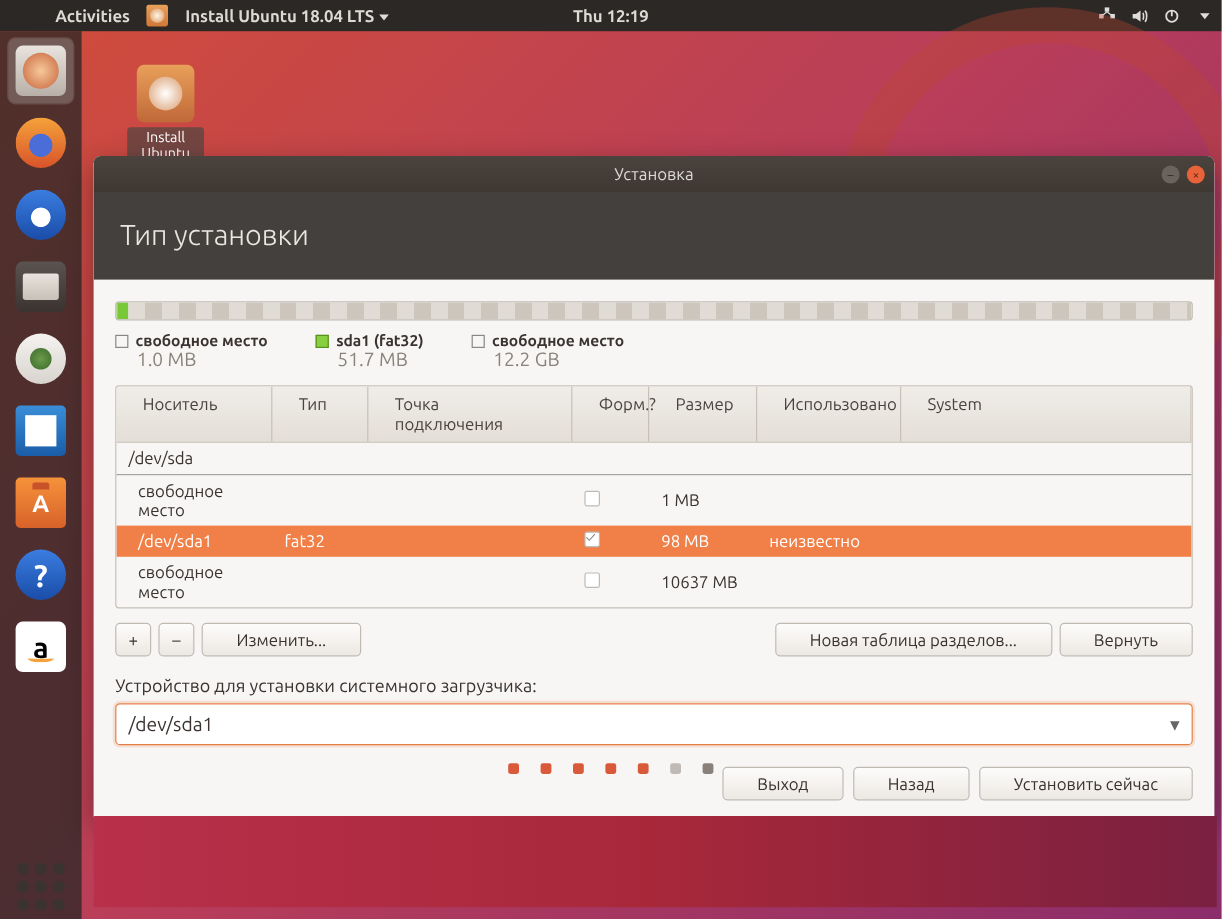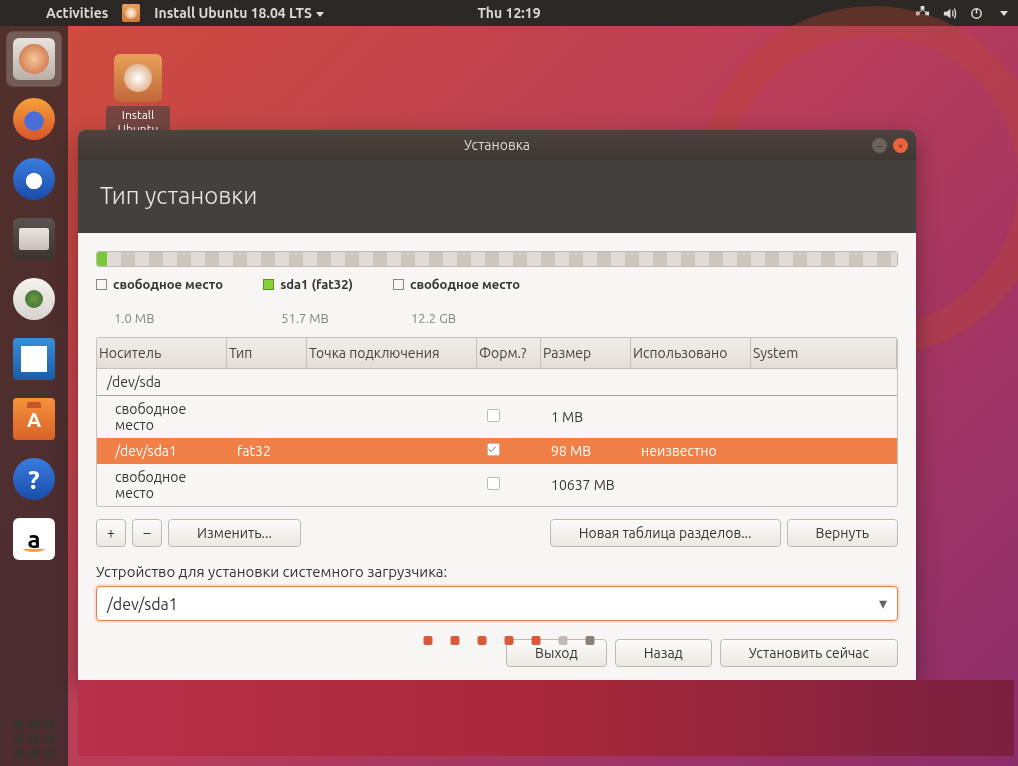--- a/index.html
+++ b/index.html
@@ -43,46 +43,46 @@
 .ph-software{background:linear-gradient(#f5923a,#d8622a);border-radius:4px;position:relative;}
 .ph-software::before{content:"";position:absolute;left:14px;right:14px;top:4px;height:6px;background:#c8522a;border-radius:2px 2px 0 0;}
 .ph-software::after{content:"A";position:absolute;inset:0;display:flex;align-items:center;justify-content:center;color:#fff;font-weight:700;font-size:20px;}
 .ph-help{background:linear-gradient(#3a7de0,#1a4da8);border-radius:50%;color:#fff;display:flex;align-items:center;justify-content:center;font-weight:700;font-size:26px;}
 .ph-amazon{background:#fff;border-radius:6px;color:#000;display:flex;align-items:center;justify-content:center;font-weight:700;font-size:24px;position:relative;}
 .ph-amazon::after{content:"";position:absolute;left:10px;right:10px;bottom:8px;height:4px;border-bottom:3px solid #f5a23a;border-radius:50%;}
 .apps-grid{width:40px;height:40px;display:grid;grid-template-columns:repeat(3,1fr);grid-template-rows:repeat(3,1fr);gap:5px;}
 .apps-grid span{background:#3a3330;border-radius:50%;}
 
 
-.window { position:absolute; left:78px; top:130px; width:838px; background:#f7f6f5; border-radius:6px 6px 0 0; box-shadow:0 8px 24px rgba(0,0,0,.35); overflow:hidden; }
+.window { position:absolute; left:78px; top:130px; width:934px; background:#f7f6f5; border-radius:6px 6px 0 0; box-shadow:0 8px 24px rgba(0,0,0,.35); overflow:hidden; }
 .titlebar { height:30px; background:linear-gradient(#4a433e,#3e3732); display:flex; align-items:center; justify-content:center; color:#ddd9d5; font-size:14px; position:relative; }
 .titlebar .winctrls { position:absolute; right:8px; display:flex; gap:6px; }
 .wc{width:15px;height:15px;border-radius:50%;display:flex;align-items:center;justify-content:center;font-size:10px;}
 .wc-min{background:#6a635d;color:#2a2520;}
 .wc-close{background:#e8623a;color:#5a2010;}
 .content{padding:18px 18px 14px;color:#3a3330;}
 .h1{font-size:24px;font-weight:300;color:#eae7e3;background:#44403d;margin:-18px -18px 18px;padding:22px 22px 24px;}
 
 
 .diskbar{height:16px;border:1px solid #c0bab3;border-radius:3px;display:flex;overflow:hidden;margin-bottom:10px;}
 .diskbar .seg1{width:1px;background:#78c838;}
 .diskbar .seg2{width:9px;background:#78c838;}
 .diskbar .seg3{flex:1;background:repeating-linear-gradient(90deg,#e0dbd4 0 14px,#cdc6bd 14px 28px);}
 
 .legend{display:flex;gap:40px;font-size:13px;margin-bottom:12px;}
 .leg{display:flex;flex-direction:column;}
 .leg .top{display:flex;align-items:center;gap:6px;}
 .leg .sq{width:11px;height:11px;border:1px solid #888;}
 .leg .sq.g{background:#88d040;border-color:#5a9020;}
-.leg .sub{color:#8a837b;font-size:13px;margin-left:18px;margin-top:20px;}
+.leg .sub{color:#8a837b;font-size:16px;margin-left:18px;}
 
 
 .ptable{border:1px solid #c8c0b8;border-radius:3px;overflow:hidden;font-size:14px;}
 .phead{display:grid;grid-template-columns:130px 80px 170px 64px 90px 120px 1fr;background:linear-gradient(#f0ede8,#e3ded7);border-bottom:1px solid #c8c0b8;}
-.phead div{padding:7px 2px;border-right:1px solid #c8c0b8;color:#4a433d;}
+.phead div{padding:7px 22px;border-right:1px solid #c8c0b8;color:#4a433d;}
 .prow{display:grid;grid-template-columns:130px 80px 170px 64px 90px 120px 1fr;align-items:center;}
 .prow div{padding:5px 10px;}
 .prow.r0{border-bottom:1px solid #a3a3a3;}
 .prow.sel{background:#f08048;color:#fff;}
 .prow .ck{width:13px;height:13px;border:1px solid #bbb;border-radius:2px;display:inline-block;background:#fff;}
 .prow.sel .ck{background:#fff;position:relative;}
 .prow.sel .ck::after{content:"✓";position:absolute;left:0;top:-2px;font-size:12px;color:#888;}
 .prow.indented div:first-child{padding-left:18px;}
 
 .btnrow{display:flex;align-items:center;gap:6px;margin-top:12px;}

